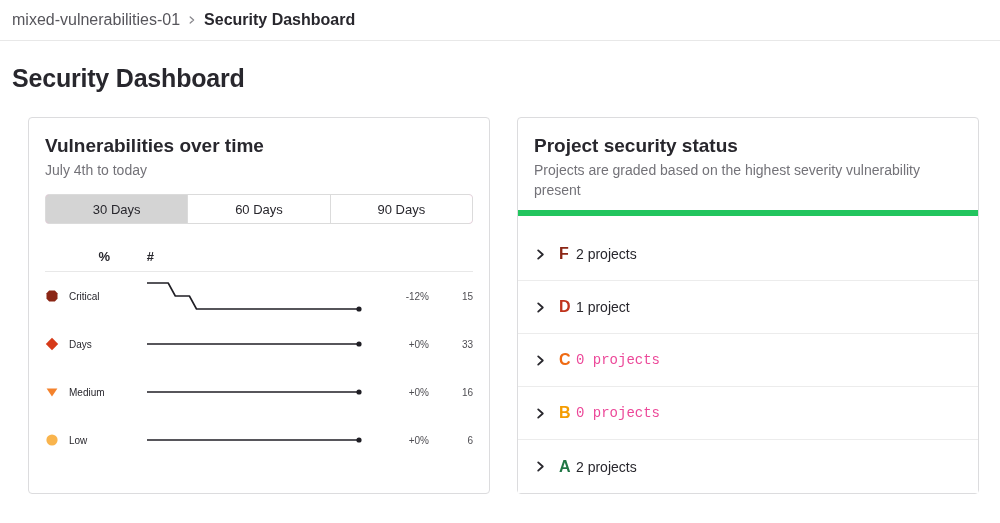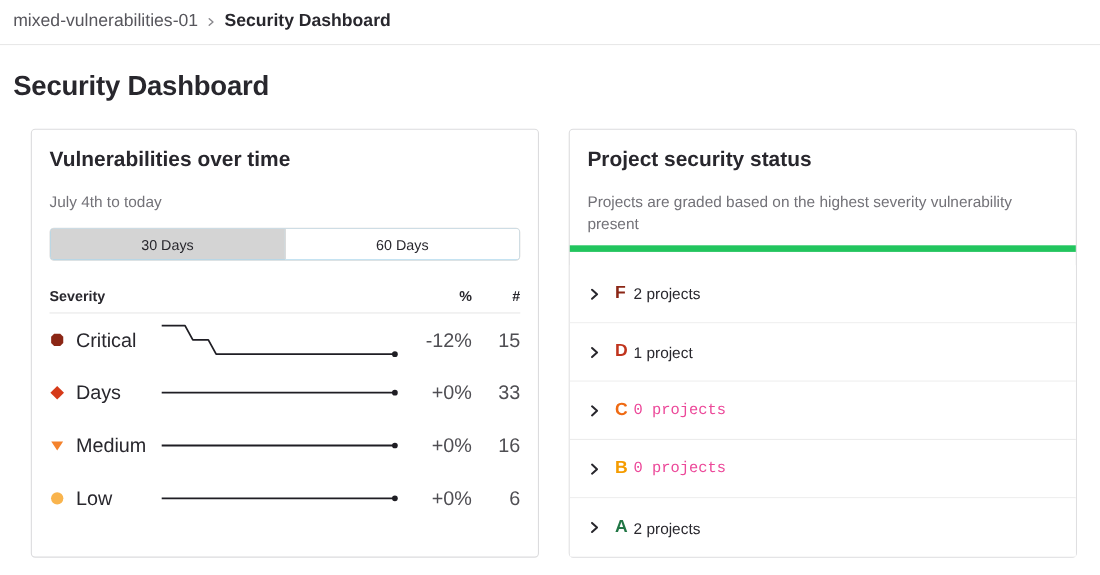--- a/index.html
+++ b/index.html
@@ -23,43 +23,43 @@
     margin:21px 12px 0 12px; letter-spacing:-0.2px;
   }
   
   .cards { display:flex; gap:27px; margin:23px 21px 0 28px; }
   .card {
     flex:1; background:#fff; border:1px solid #dcdcde; border-radius:4px;
     min-height:353px;
   }
   .card-head { padding:16px 16px 0 16px; }
   .card-title { font-size:19px; font-weight:700; line-height:24px; }
-  .card-subtitle { font-size:14px; line-height:20px; color:#737278; margin-top:15px; }
+  .card-subtitle { font-size:14px; line-height:20px; color:#737278; margin-top:2px; }
   
   .segmented {
     display:flex; height:30px; margin:14px 16px 0 16px;
-    border:1px solid #dbdbdb; border-radius:4px; overflow:hidden; background:#7dd3fc;
+    border:1px solid #dbdbdb; border-radius:4px; overflow:hidden; background:#f9a8d4;
   }
   .segment {
     flex:1; display:flex; align-items:center; justify-content:center;
     font-family:inherit; font-size:13px; color:#28272d; background:#fff;
     border:none; border-left:1px solid #dbdbdb; cursor:pointer;
   }
   .segment:first-child { border-left:none; }
   .segment.selected { background:#d4d4d4; }
   
   .sev-table { margin:20px 16px 0 16px; }
   .sev-head {
     display:flex; align-items:center; height:28px; padding-bottom:2px;
     border-bottom:1px solid #e8e8e8; font-size:13px; font-weight:700;
   }
   .sev-head .h-sev { flex:1; }
   .h-pct { width:65px; text-align:right; }
   .h-num { width:44px; text-align:right; }
-  .sev-row { display:flex; align-items:center; height:48px; font-size:18px; }
+  .sev-row { display:flex; align-items:center; height:48px; font-size:10px; }
   .sev-icon { width:14px; height:14px; display:flex; flex:0 0 14px; }
   .sev-name { width:77px; margin-left:10px; }
   .spark { width:218px; height:36px; display:block; }
   .spark-wrap { flex:1; display:flex; align-items:center; }
   .sev-pct { width:65px; text-align:right; color:#4f4e53; }
   .sev-num { width:44px; text-align:right; color:#4f4e53; }
   
   .status-head { padding:16px 16px 10px 16px; border-bottom:6px solid #22c55e; }
   .grade-rows { padding-top:12px; }
   .grade-row {
@@ -91,25 +91,25 @@
 
   <section class="card">
     <div class="card-head">
       <h2 class="card-title">Vulnerabilities over time</h2>
       <p class="card-subtitle">July 4th to today</p>
     </div>
 
     <div class="segmented">
       <button class="segment selected">30 Days</button>
       <button class="segment">60 Days</button>
+      <button class="segment">90 Days</button>
     </div>
 
     <div class="sev-table">
       <div class="sev-head">
-        <span class="h-sev">Severity</span>
         <span class="h-pct">%</span>
         <span class="h-num">#</span>
       </div>
 
       <div class="sev-row">
         <span class="sev-icon">
           <svg width="14" height="14" viewBox="0 0 14 14">
               <polygon points="4.2,1.5 9.8,1.5 12.5,4.2 12.5,9.8 9.8,12.5 4.2,12.5 1.5,9.8 1.5,4.2" fill="#8b2615"></polygon>
             </svg>
         </span>

